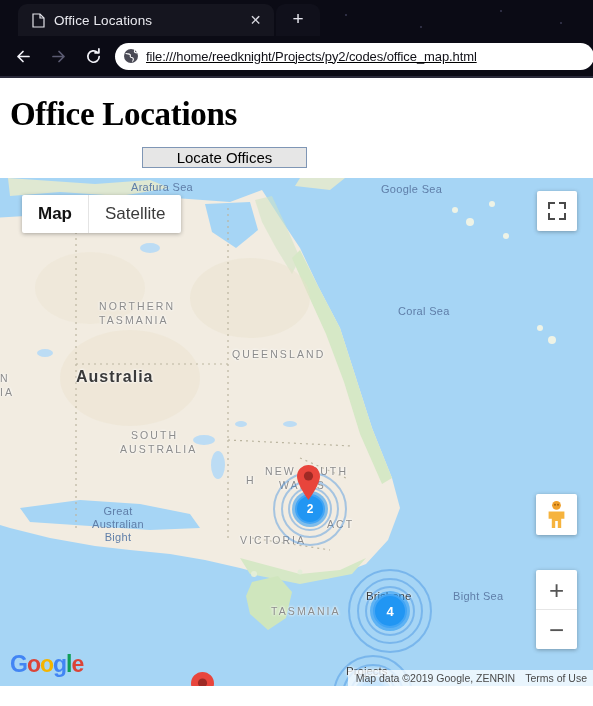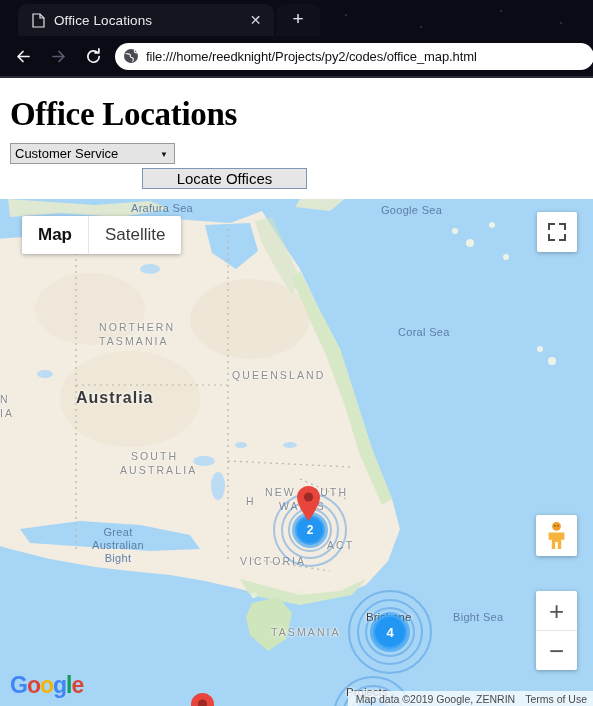--- a/index.html
+++ b/index.html
@@ -37,21 +37,21 @@
   }
   .newtab {
     width: 44px; height: 32px; margin-left: 2px;
     color: #e6e6ee; font-size: 19px; line-height: 30px; text-align: center;
     background: #10101b; border-radius: 9px 9px 0 0;
   }
   .tab-spark { position: absolute; width: 2px; height: 2px; border-radius: 50%; background: #3a3a52; }
 
   .navbar {
     height: 40px; background: #0b0b15;
-    display: flex; align-items: center; padding: 0 0 0 10px; gap: 9px;
+    display: flex; align-items: center; padding: 0 0 0 10px; gap: 9px; text-decoration: underline;
   }
   .navbtn {
     width: 26px; height: 26px; flex: 0 0 auto;
     display: flex; align-items: center; justify-content: center;
     color: #f2f2f8;
   }
   .navbtn.dim { color: #5b5b72; }
   .urlbar {
     flex: 1 1 auto; height: 27px; background: #ffffff;
     border-radius: 14px; display: flex; align-items: center;
@@ -241,26 +241,20 @@
     </div>
   </div>
   <div class="chrome-underline"></div>
 </div>
 
 <div class="page">
   <div class="page-title">Office Locations</div>
 
   <div class="controls">
     <div class="ctrl-row">
-      <span class="select-wrap">
-        <select class="service-select">
-          <option>Customer Service</option>
-        </select>
-        <span class="select-arrow">▼</span>
-      </span>
     </div>
     <div class="btn-row">
       <button class="locate-btn">Locate Offices</button>
     </div>
   </div>
 
   <div class="map">
 
     <svg width="593" height="508" style="position:absolute;left:0;top:0">
 

